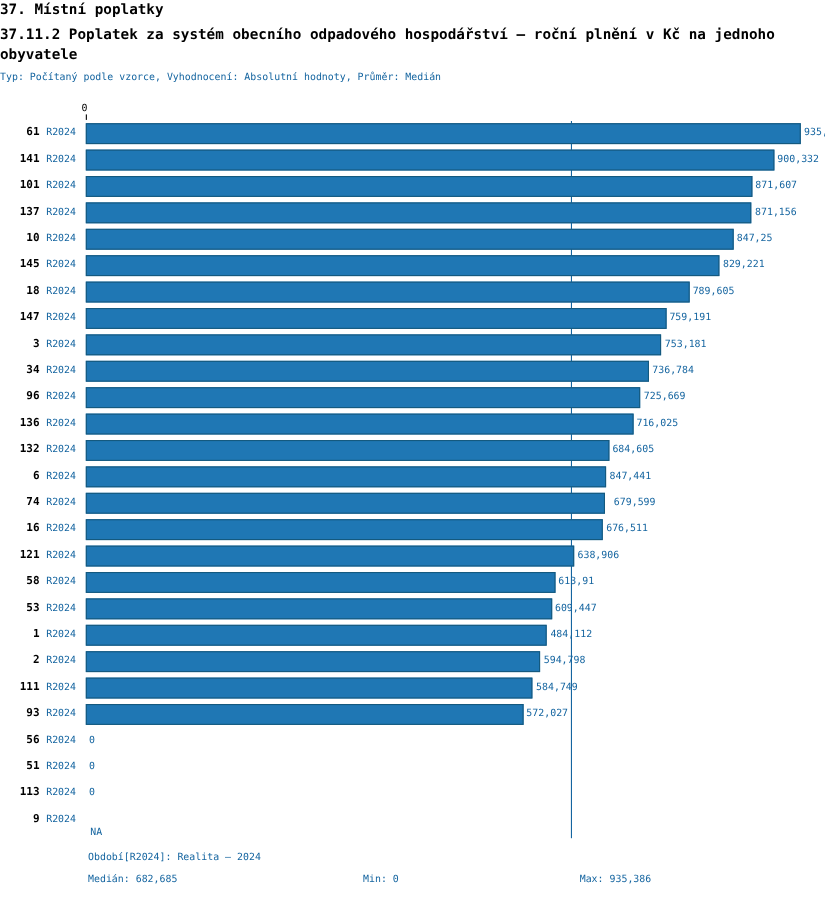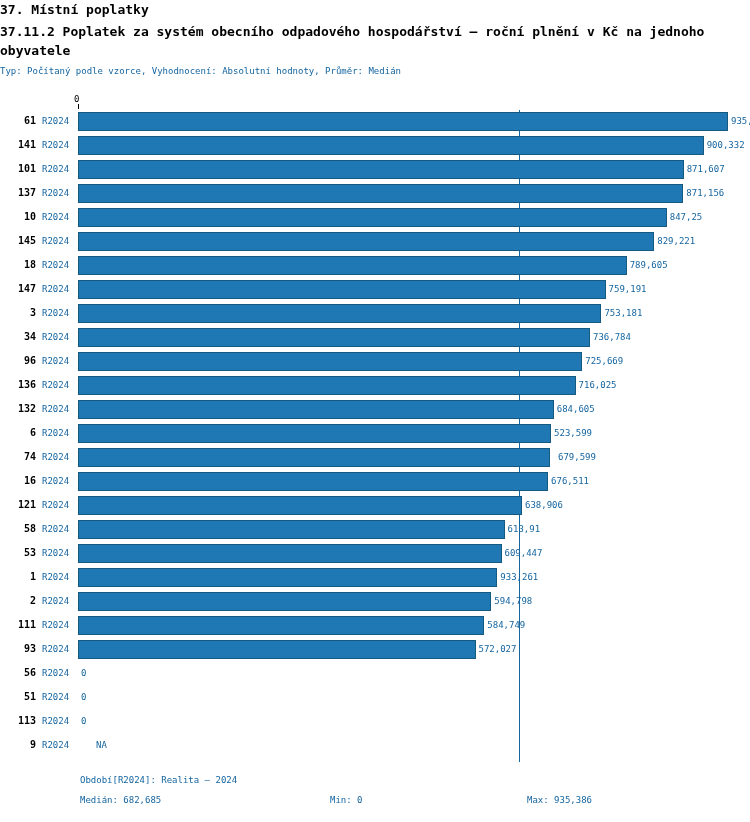--- a/index.html
+++ b/index.html
@@ -394,21 +394,21 @@
       <div class="bar-row">
         <div class="bar" style="width: 497.566px;"></div>
         <span class="bar-val" style="left: 500.566px;">716,025</span>
       </div>
       <div class="bar-row">
         <div class="bar" style="width: 475.732px;"></div>
         <span class="bar-val" style="left: 478.732px;">684,605</span>
       </div>
       <div class="bar-row">
         <div class="bar" style="width: 473.064px;"></div>
-        <span class="bar-val" style="left: 476.064px;">523,599</span>
+        <span class="bar-val" style="left: 476.064px;">847,441</span>
       </div>
       <div class="bar-row">
         <div class="bar" style="width: 472.254px;"></div>
         <span class="bar-val" style="left: 480px;">679,599</span>
       </div>
       <div class="bar-row">
         <div class="bar" style="width: 470.108px;"></div>
         <span class="bar-val" style="left: 473.108px;">676,511</span>
       </div>
       <div class="bar-row">
@@ -418,21 +418,21 @@
       <div class="bar-row">
         <div class="bar" style="width: 426.606px;"></div>
         <span class="bar-val" style="left: 429.606px;">613,91</span>
       </div>
       <div class="bar-row">
         <div class="bar" style="width: 423.505px;"></div>
         <span class="bar-val" style="left: 426.505px;">609,447</span>
       </div>
       <div class="bar-row">
         <div class="bar" style="width: 419.372px;"></div>
-        <span class="bar-val" style="left: 422.372px;">933,261</span>
+        <span class="bar-val" style="left: 422.372px;">484,112</span>
       </div>
       <div class="bar-row">
         <div class="bar" style="width: 413.325px;"></div>
         <span class="bar-val" style="left: 416.325px;">594,798</span>
       </div>
       <div class="bar-row">
         <div class="bar" style="width: 406.342px;"></div>
         <span class="bar-val" style="left: 409.342px;">584,749</span>
       </div>
       <div class="bar-row">
@@ -442,21 +442,21 @@
       <div class="bar-row">
         <span class="bar-val" style="left: 3px;">0</span>
       </div>
       <div class="bar-row">
         <span class="bar-val" style="left: 3px;">0</span>
       </div>
       <div class="bar-row">
         <span class="bar-val" style="left: 3px;">0</span>
       </div>
       <div class="bar-row">
-        <span class="bar-val" style="left: 18px;">NA</span>
+        <span class="bar-val" style="left: 4px; margin-top: 12px;">NA</span>
       </div>
     </div>
 
   <div class="footer">
     <div class="f-period">Období[R2024]: Realita – 2024</div>
     <div class="f-median">Medián: 682,685</div>
     <div class="f-min">Min: 0</div>
     <div class="f-max">Max: 935,386</div>
   </div>
 

